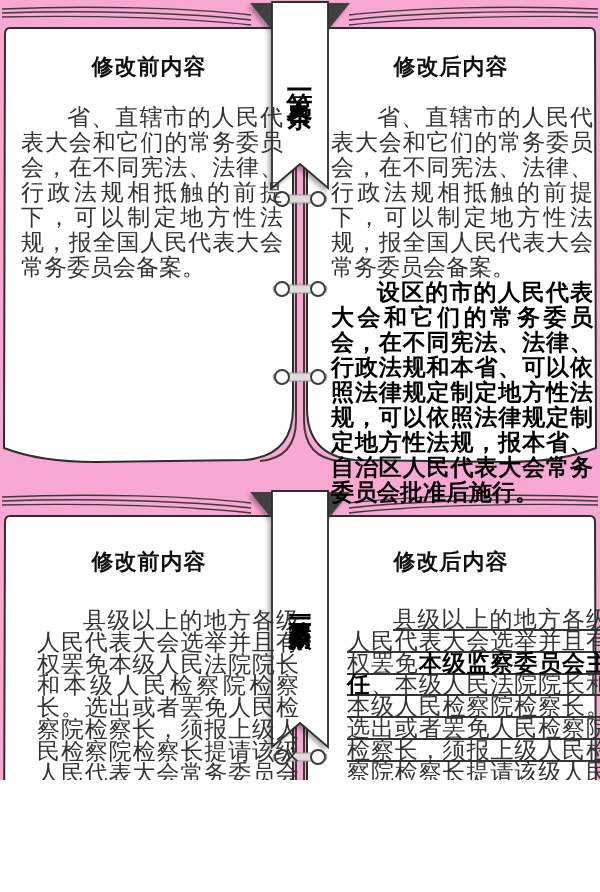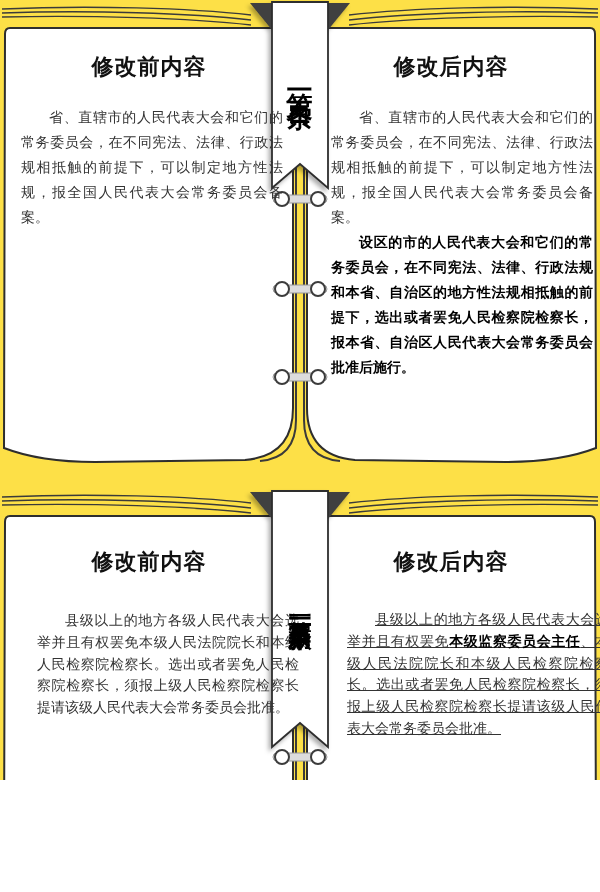--- a/index.html
+++ b/index.html
@@ -1,28 +1,28 @@
 <!DOCTYPE html>
 <html><head>
 <meta charset="utf-8">
 <style>
   html,body { margin:0; padding:0; background:#ffffff; }
   .canvas {
-    position:relative; width:600px; height:780px; background:#fde047;
+    position:relative; width:600px; height:780px; background:#f9a8d4;
     font-family:"Liberation Sans","DejaVu Sans",sans-serif; overflow:hidden;
   }
   .art { position:absolute; left:0; top:0; width:600px; height:892px; }
 
   .page-title {
     position:absolute; width:290px; text-align:center;
     font-size:22px; font-weight:bold; color:#111; letter-spacing:1px;
   }
   .body-text {
     position:absolute; width:262px; color:#333;
-    font-size:14px; text-align:justify; text-justify:inter-ideograph;
+    font-size:23px; text-align:justify; text-justify:inter-ideograph;
   }
   .body-text p { margin:0; text-indent:2em; }
   .lh1 { line-height:25px; }
   .lh2 { line-height:21.8px;margin-left:16px; }
   .bold-para, .bold-run { font-weight:bold; color:#000; }
 
   .ribbon-text {
     position:absolute; left:272px; width:56px;
     display:flex; align-items:center; justify-content:center;
     color:#000;
@@ -136,21 +136,21 @@
 
   <div class="page-title" style="left:4px; top:52px;">修改前内容</div>
   <div class="page-title" style="left:306px; top:52px;">修改后内容</div>
 
   <div class="body-text lh1" style="left:21px; top:105px;">
     <p>省、直辖市的人民代表大会和它们的常务委员会，在不同宪法、法律、行政法规相抵触的前提下，可以制定地方性法规，报全国人民代表大会常务委员会备案。</p>
   </div>
 
   <div class="body-text lh1" style="left:331px; top:105px;">
     <p>省、直辖市的人民代表大会和它们的常务委员会，在不同宪法、法律、行政法规相抵触的前提下，可以制定地方性法规，报全国人民代表大会常务委员会备案。</p>
-    <p class="bold-para">设区的市的人民代表大会和它们的常务委员会，在不同宪法、法律、行政法规和本省、自治区的地方性法规相抵触的前提下，选出或者罢免人民检察院检察长，报本省、自治区人民代表大会常务委员会批准后施行。</p>
+    <p class="bold-para">设区的市的人民代表大会和它们的常务委员会，在不同宪法、法律、行政法规和本省、可以依照法律规定制定地方性法规，可以依照法律规定制定地方性法规，报本省、自治区人民代表大会常务委员会批准后施行。</p>
   </div>
 
   <div class="ribbon-text rt1">
     <span>第一百条</span>
   </div>
 
   <div class="page-title" style="left:4px; top:547px;">修改前内容</div>
   <div class="page-title" style="left:306px; top:547px;">修改后内容</div>
 
   <div class="body-text lh2" style="left:21px; top:610px;">

